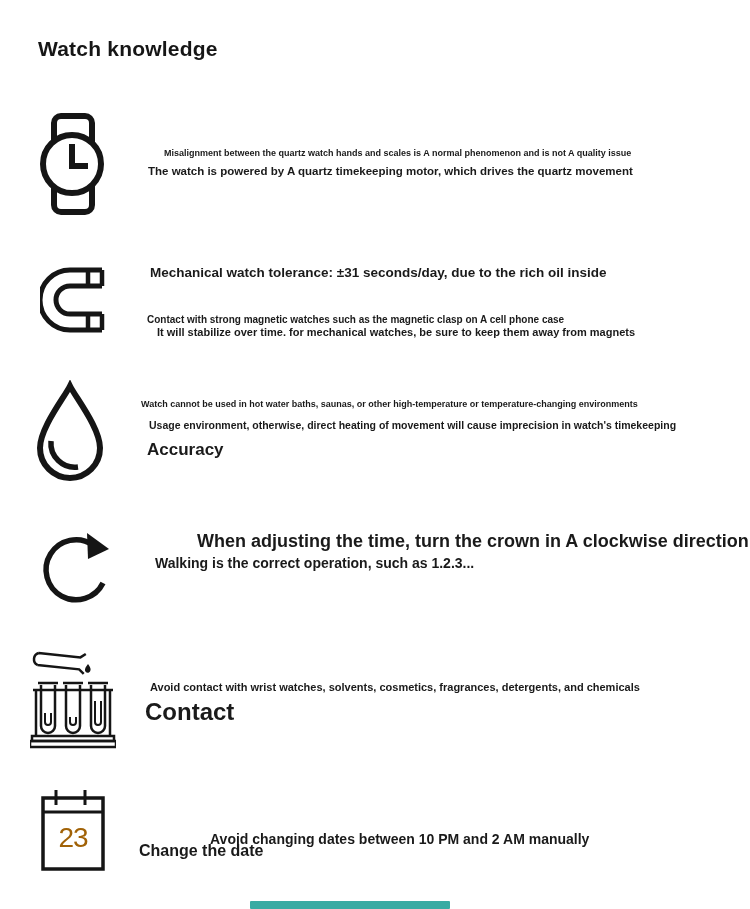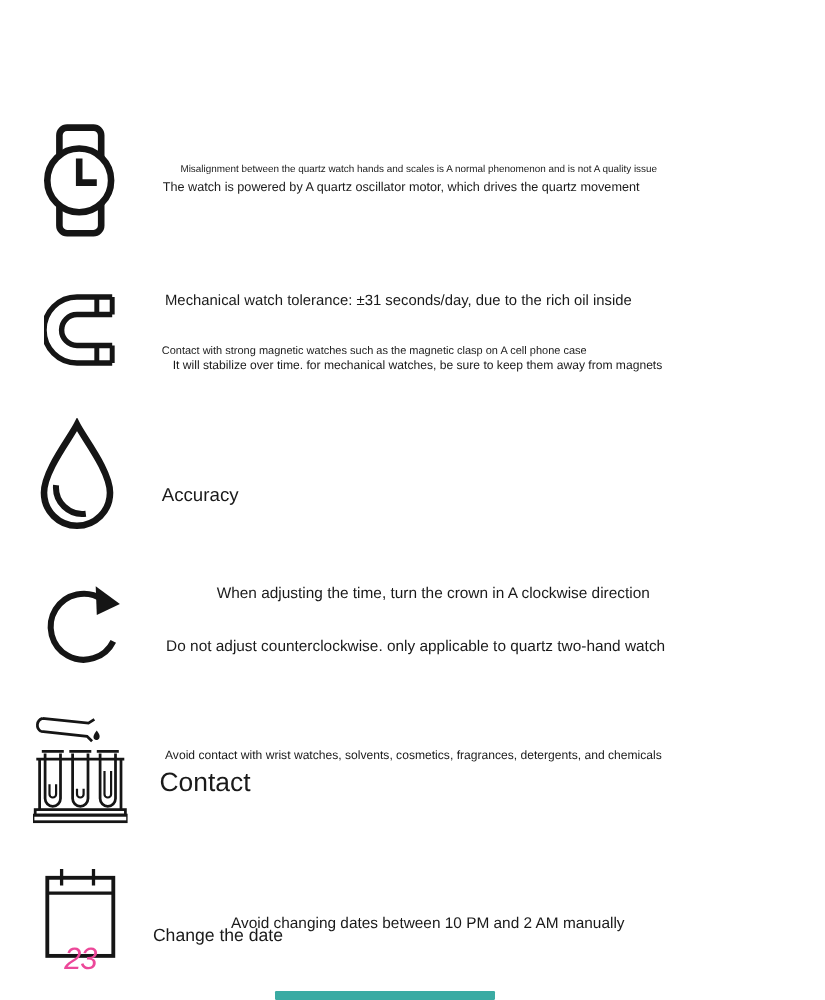--- a/index.html
+++ b/index.html
@@ -7,107 +7,109 @@
     width:750px;height:909px;background:#ffffff;
     font-family:"Liberation Sans", sans-serif;
     position:relative;overflow:hidden;color:#1a1a1a;
   }
   .page{position:absolute;inset:0;}
   .title{
     position:absolute;left:38px;top:37px;margin:0;
     font-size:21px;font-weight:700;color:#161616;letter-spacing:.2px;
   }
   .l{
-    position:absolute;white-space:nowrap;font-weight:400;
+    position:absolute;white-space:nowrap;font-weight:700;
     color:#1a1a1a;line-height:1.15;
   }
   
   .s1l1{left:164px;top:148px;font-size:9px;}
   .s1l2{left:148px;top:165px;font-size:11.5px;}
   
   .s2l1{left:150px;top:265px;font-size:13.5px;}
   .s2l2{left:157px;top:290px;font-size:11px;margin-top:36px;}
   .s2l3{left:147px;top:314px;font-size:10px;}
   
   .s3l1{left:141px;top:399px;font-size:9px;}
   .s3l2{left:149px;top:419px;font-size:10.5px;}
   .s3l3{left:147px;top:440px;font-size:17px;}
   
-  .s4l1{left:197px;top:531px;font-size:14px;}
+  .s4l1{left:197px;top:531px;font-size:18px;}
   .s4l2{left:155px;top:555px;font-size:14px;}
   .s4l3{left:151px;top:579px;font-size:14px;}
   
   .s5l1{left:150px;top:681px;font-size:11px;}
   .s5l2{left:145px;top:698px;font-size:24px;}
   
   .s6l1{left:210px;top:821px;font-size:14px;margin-top:10px;}
   .s6l2{left:139px;top:842px;font-size:16px;}
 
   .icon{position:absolute;}
   .icon svg{display:block;width:100%;height:100%;}
   .ic-watch{left:38px;top:112px;width:68px;height:104px;}
   .ic-magnet{left:40px;top:262px;width:68px;height:76px;}
   .ic-drop{left:33px;top:380px;width:74px;height:104px;}
   .ic-arrow{left:40px;top:524px;width:74px;height:84px;}
   .ic-tubes{left:30px;top:645px;width:86px;height:104px;}
   .ic-calendar{left:40px;top:786px;width:66px;height:86px;}
   .cal-day{
-    position:absolute;left:40px;top:856px;width:66px;
-    text-align:center;font-size:28px;font-weight:400;color:#ec4899;
+    position:absolute;left:40px;top:822px;width:66px;
+    text-align:center;font-size:28px;font-weight:400;color:#a16207;
     letter-spacing:-1px;
-    font-style:italic;
   }
   .footer-bar{
     position:absolute;left:250px;top:901px;width:200px;height:8px;
     background:#3aaba3;border-radius:1px;
   }
 </style>
 </head>
 <body>
 
 <div class="page">
 
+  <h1 class="title">Watch knowledge</h1>
 
   <div class="icon ic-watch">
     <svg viewBox="0 0 68 104" fill="none" stroke="#151515">
       <rect x="16" y="4" width="38" height="96" rx="7" stroke-width="6"></rect>
       <circle cx="34" cy="52" r="29" fill="#ffffff" stroke-width="6"></circle>
       <path d="M34 32 L34 54 L50 54" stroke-width="6"></path>
     </svg>
   </div>
   <div class="l s1l1">Misalignment between the quartz watch hands and scales is A normal phenomenon and is not A quality issue</div>
-  <div class="l s1l2">The watch is powered by A quartz oscillator motor, which drives the quartz movement</div>
+  <div class="l s1l2">The watch is powered by A quartz timekeeping motor, which drives the quartz movement</div>
 
   <div class="icon ic-magnet">
     <svg viewBox="0 0 68 76" fill="none" stroke="#151515">
       <path d="M62 8 H30 A30 30 0 0 0 30 68 H62" stroke-width="5"></path>
       <path d="M62 24 H30 A14 14 0 0 0 30 52 H62" stroke-width="5"></path>
       <path d="M62 8 V24 M62 52 V68 M48 8 V24 M48 52 V68" stroke-width="4.5"></path>
     </svg>
   </div>
   <div class="l s2l1">Mechanical watch tolerance: ±31 seconds/day, due to the rich oil inside</div>
   <div class="l s2l2">It will stabilize over time. for mechanical watches, be sure to keep them away from magnets</div>
   <div class="l s2l3">Contact with strong magnetic watches such as the magnetic clasp on A cell phone case</div>
 
   <div class="icon ic-drop">
     <svg viewBox="0 0 74 104" fill="none" stroke="#151515">
       <path d="M37 6 C31 18 7 48 7 68 A30 30 0 0 0 67 68 C67 48 43 18 37 6 Z" stroke-width="6"></path>
       <path d="M18 61 A24 24 0 0 0 45 87" stroke-width="5.5"></path>
     </svg>
   </div>
+  <div class="l s3l1">Watch cannot be used in hot water baths, saunas, or other high-temperature or temperature-changing environments</div>
+  <div class="l s3l2">Usage environment, otherwise, direct heating of movement will cause imprecision in watch's timekeeping</div>
   <div class="l s3l3">Accuracy</div>
 
   <div class="icon ic-arrow">
     <svg viewBox="0 0 74 84" fill="none" stroke="#151515">
       <path d="M53 21 A30 30 0 1 0 63 59" stroke-width="5.5"></path>
       <path d="M47 9 L69 25 L48 35 Z" fill="#151515" stroke="none"></path>
     </svg>
   </div>
   <div class="l s4l1">When adjusting the time, turn the crown in A clockwise direction</div>
-  <div class="l s4l3">Do not adjust counterclockwise. only applicable to quartz two-hand watch</div>
+  <div class="l s4l2">Walking is the correct operation, such as 1.2.3...</div>
 
   <div class="icon ic-tubes">
     <svg viewBox="0 0 86 104" fill="none" stroke="#151515" stroke-width="2.5">
       <g transform="rotate(6 8 14)">
         <path d="M8 8 H50 L55 4 M8 20 H50 L55 24 M8 8 A6.5 6.5 0 0 0 8 20"></path>
       </g>
       <path d="M58 19 c2 3 3.5 5 2 7.5 c-1.8 2.5 -5.5 1 -5 -2 c0.3 -2 1.5 -3.5 3 -5.5 z" fill="#151515" stroke="none"></path>
       <path d="M3 45 H83 M6 45 V91 M80 45 V91"></path>
       <rect x="2" y="91" width="82" height="5"></rect>
       <rect x="0" y="96" width="86" height="6"></rect>

